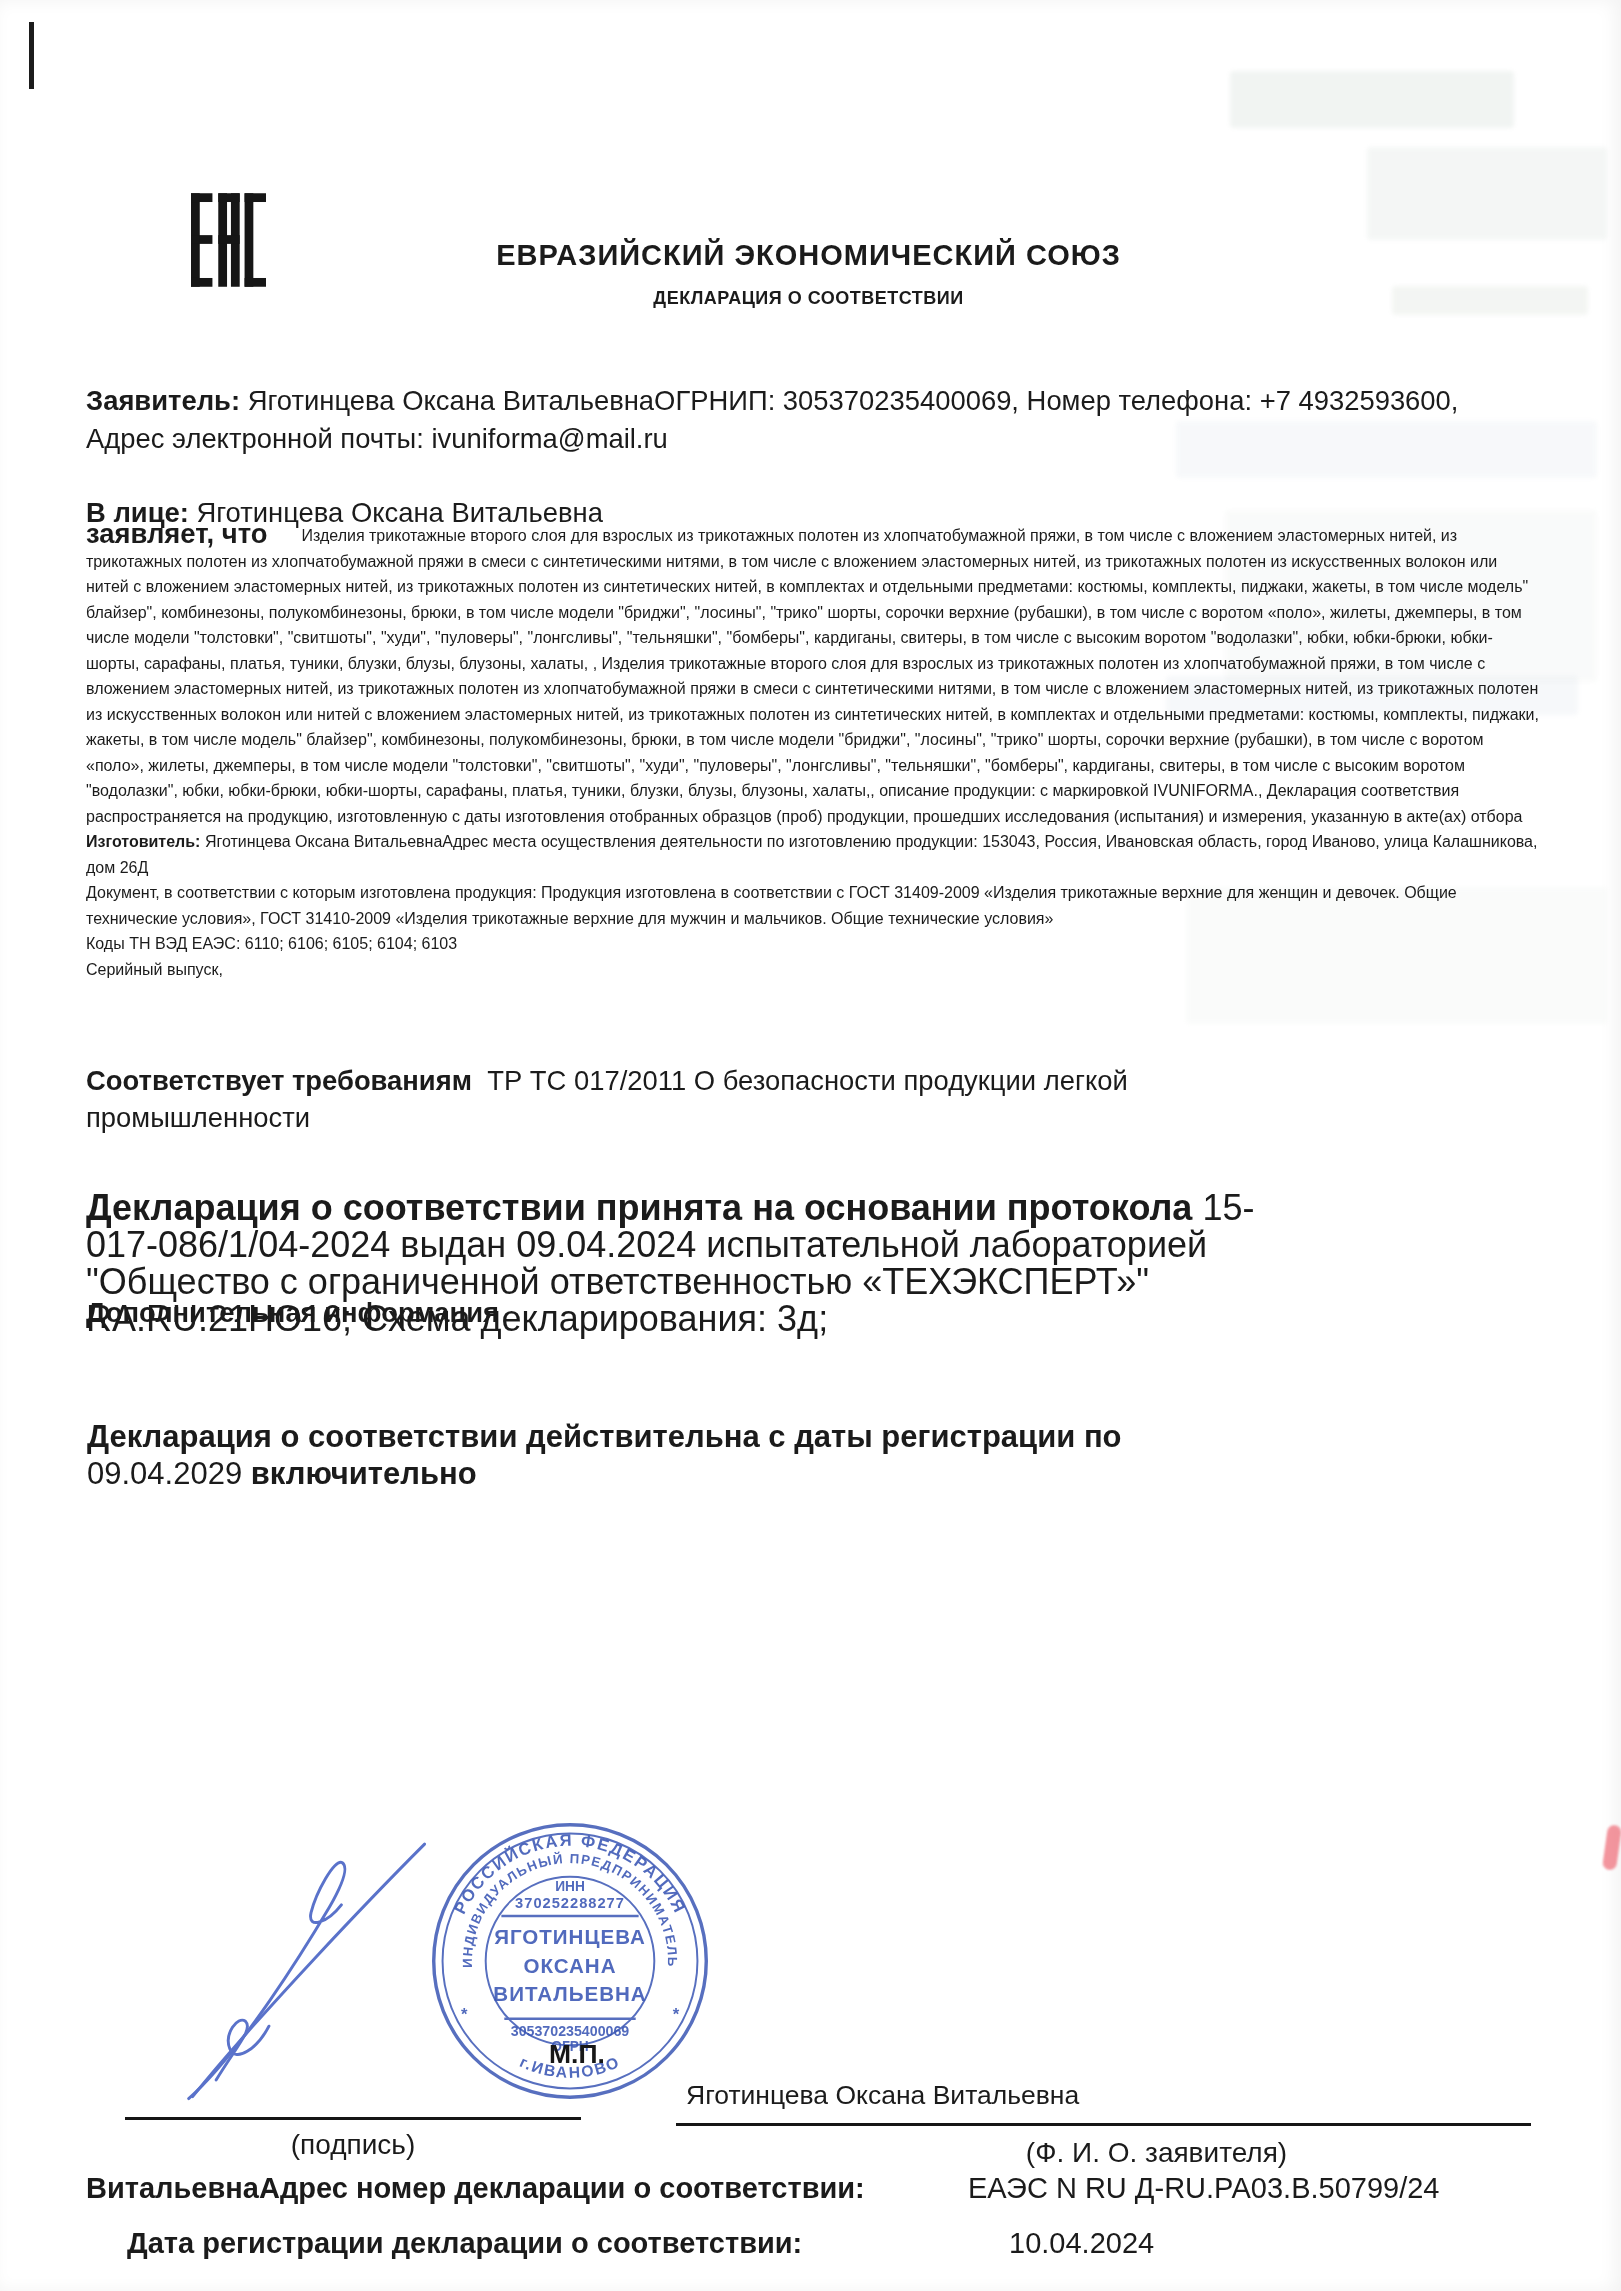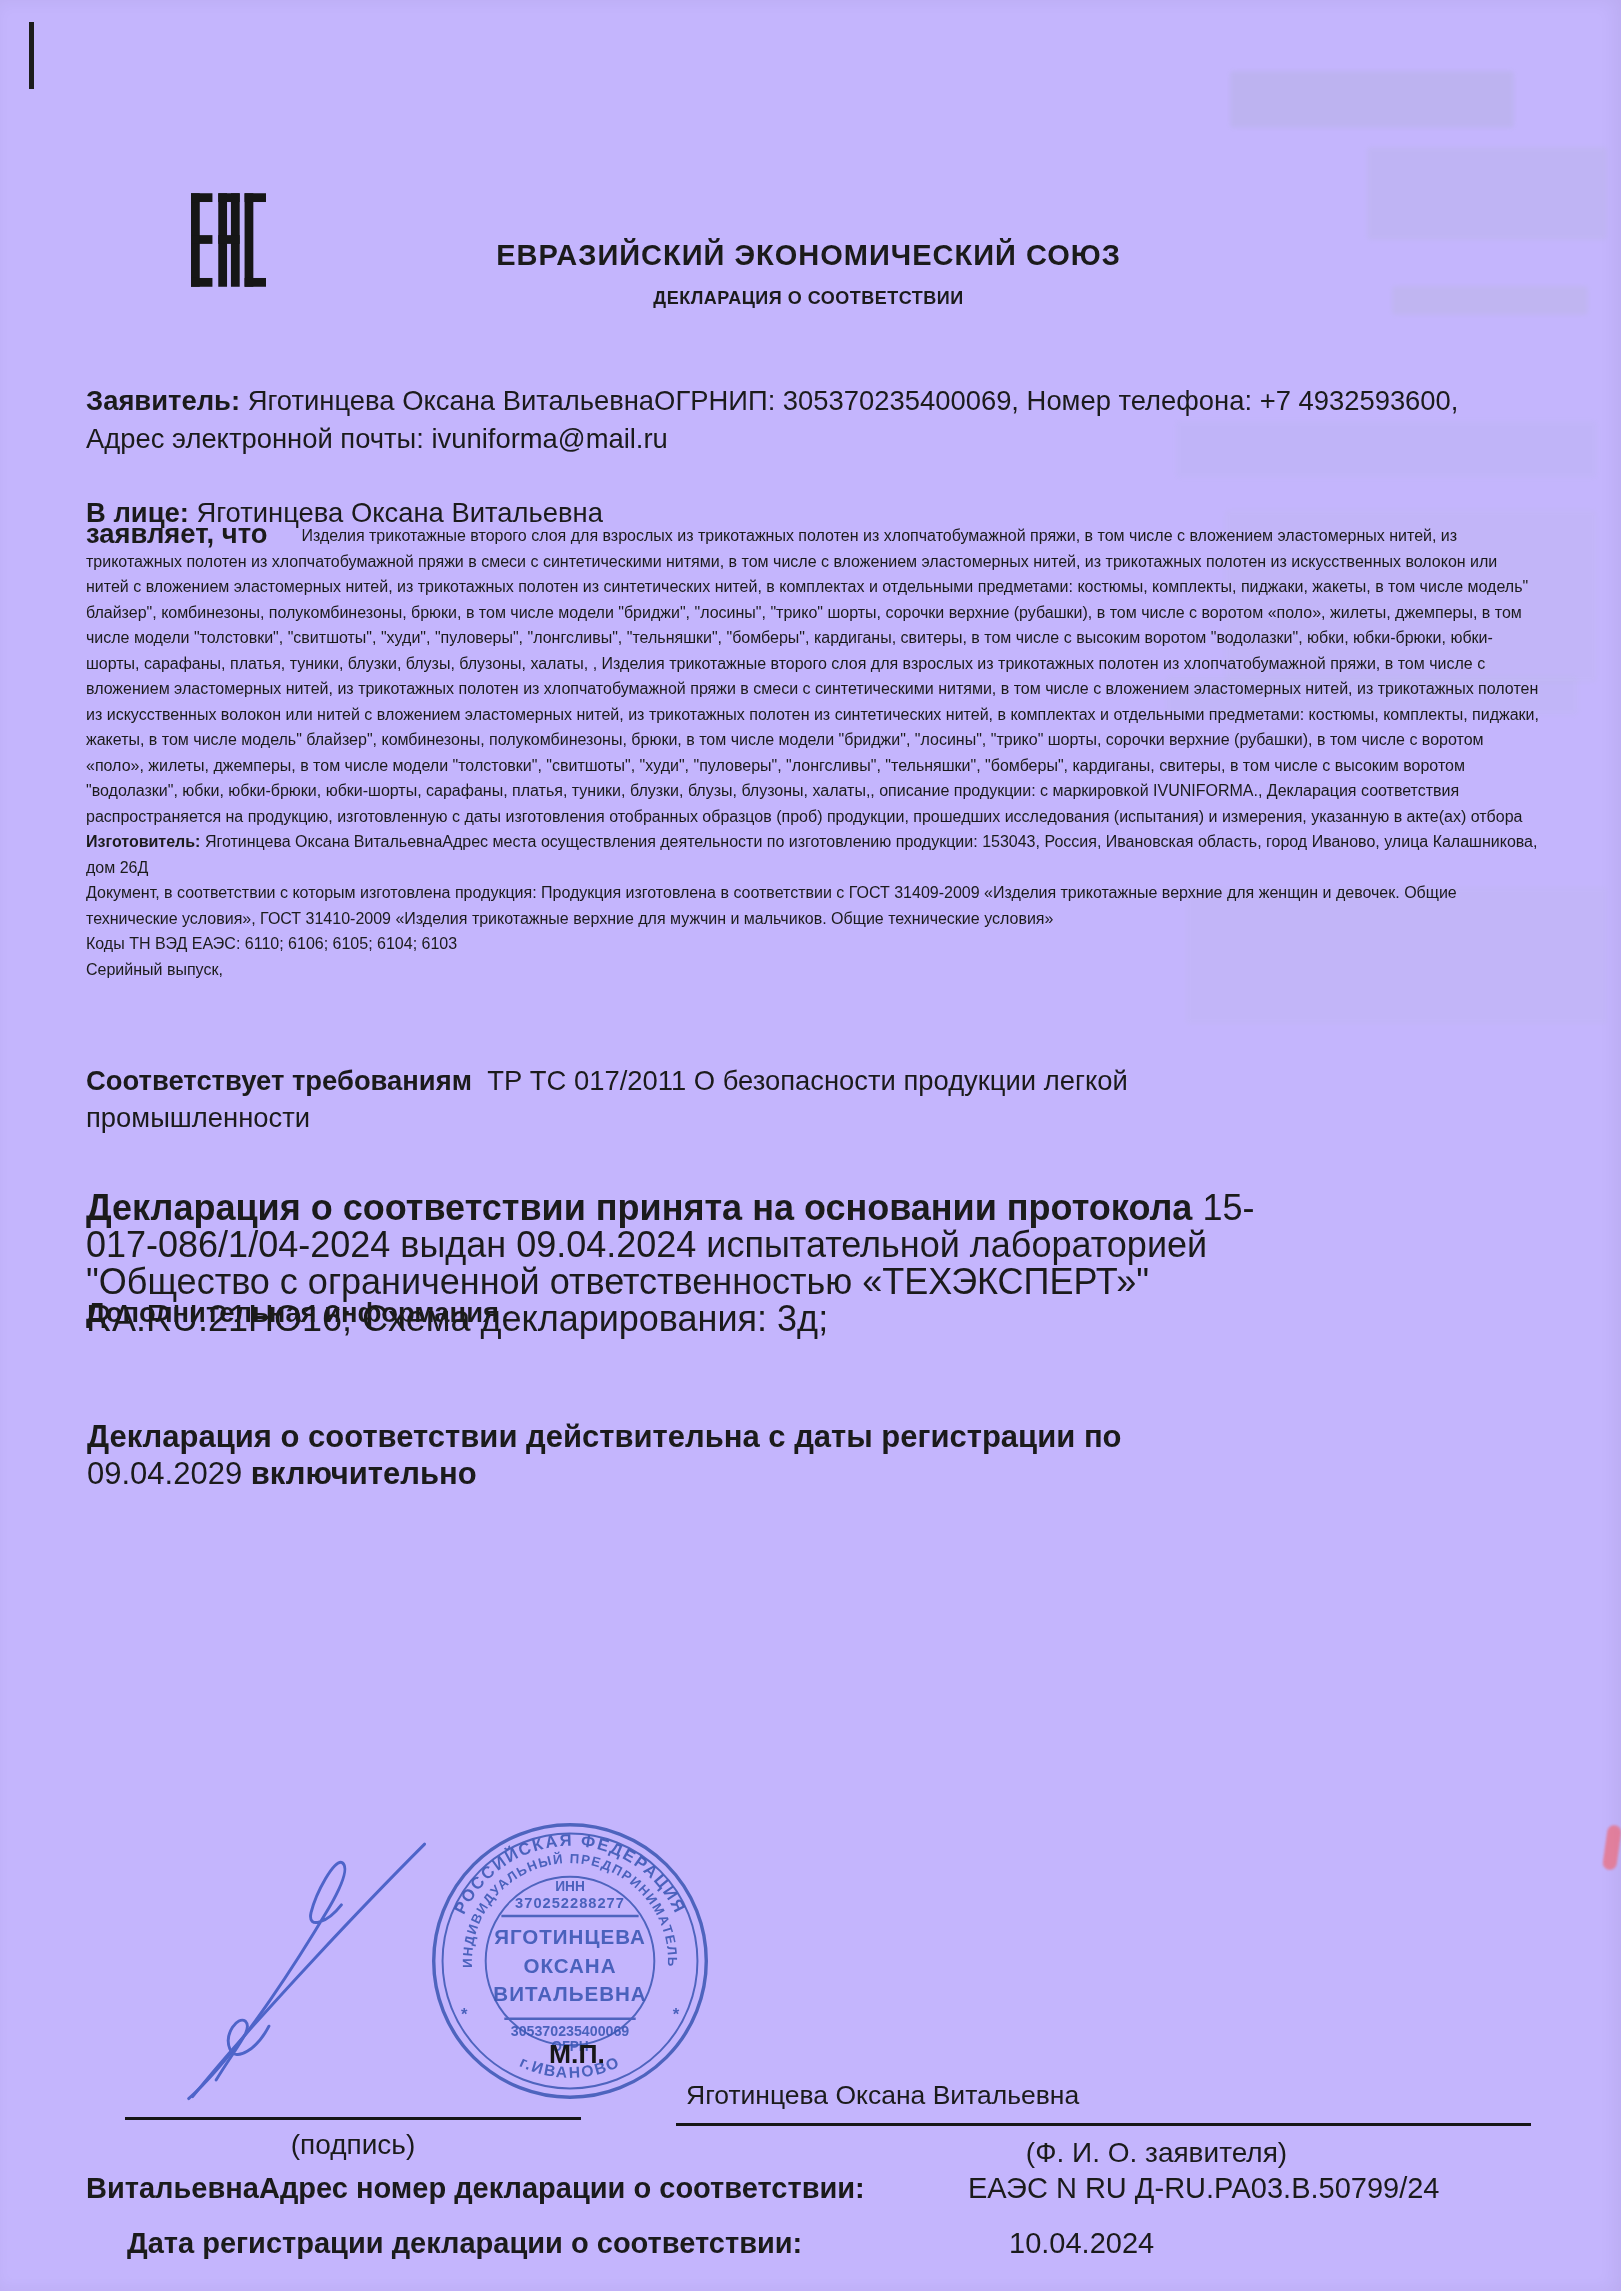--- a/index.html
+++ b/index.html
@@ -1,20 +1,20 @@
 <!DOCTYPE html>
 <html><head>
 <meta charset="utf-8">
 <style>
   html,body{margin:0;padding:0;background:#e8e8e6;}
   .page{
     position:relative;
     width:1621px;height:2292px;
     margin:0 auto;
-    background:#c4b5fd;
+    background:#ffffff;
     font-family:"Liberation Sans","DejaVu Sans",sans-serif;
     color:#1b1b1b;
     overflow:hidden;
     box-shadow:inset -5.9px 0 17.6px rgba(0,0,0,0.05);
   }
   .abs{position:absolute;}
   
   .corner-tick{left:29px;top:21.6px;width:4.9px;height:67px;background:#1c1c1c;}
   .eac-logo{left:191px;top:193px;}
   .title-box{left:294px;width:1029px;text-align:center;}

